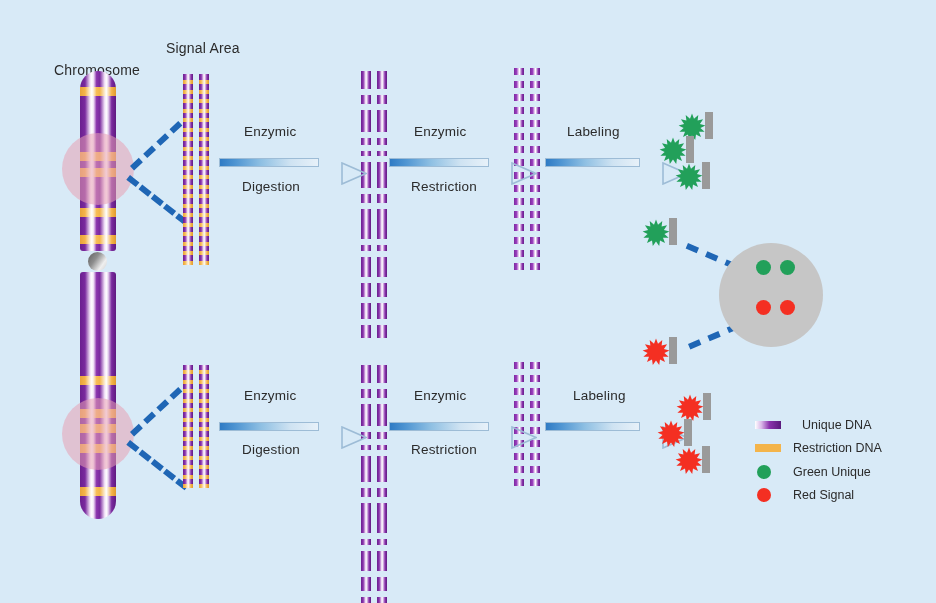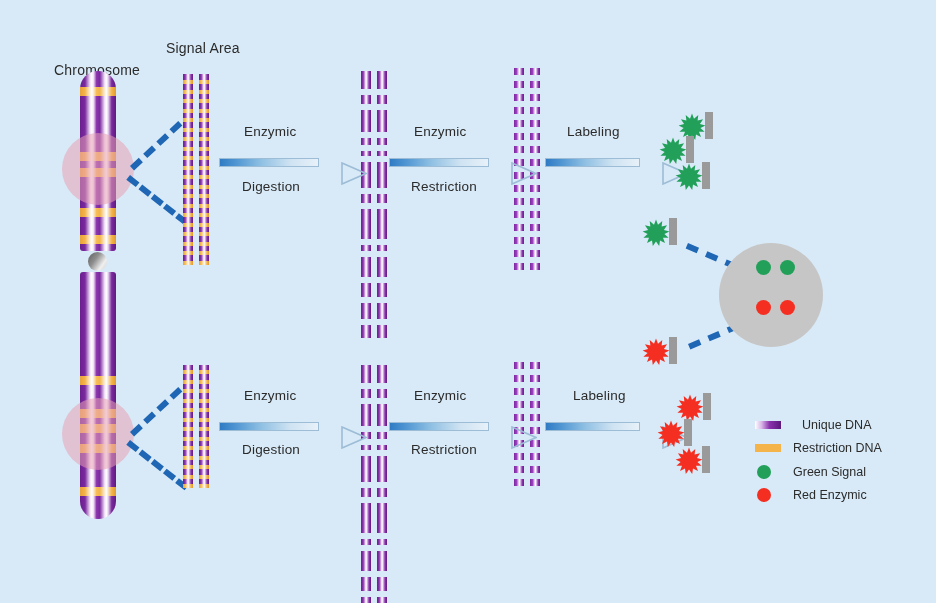--- a/index.html
+++ b/index.html
@@ -465,21 +465,21 @@
     <div class="lg-row" style="left:0;top:0;">
       <div class="lg-sw-uni"></div>
       <div class="lg-text" style="margin-left:34px;position:absolute;left:13px;white-space:nowrap;">Unique DNA</div>
     </div>
     <div class="lg-row" style="left:0;top:23px;">
       <div class="lg-sw-rep"></div>
       <div class="lg-text" style="margin-left:38px;position:absolute;left:0;white-space:nowrap;">Restriction DNA</div>
     </div>
     <div class="lg-row" style="left:2px;top:44px;">
       <div class="lg-sw-dot" style="background:#22a05a;"></div>
-      <div class="lg-text" style="margin-left:36px;position:absolute;left:0;white-space:nowrap;">Green Signal</div>
+      <div class="lg-text" style="margin-left:36px;position:absolute;left:0;white-space:nowrap;">Green Unique</div>
     </div>
     <div class="lg-row" style="left:2px;top:67px;">
       <div class="lg-sw-dot" style="background:#f42f22;"></div>
-      <div class="lg-text" style="margin-left:36px;position:absolute;left:0;white-space:nowrap;">Red Enzymic</div>
+      <div class="lg-text" style="margin-left:36px;position:absolute;left:0;white-space:nowrap;">Red Signal</div>
     </div>
   </div>
 
 </div>
 
 </body></html>

